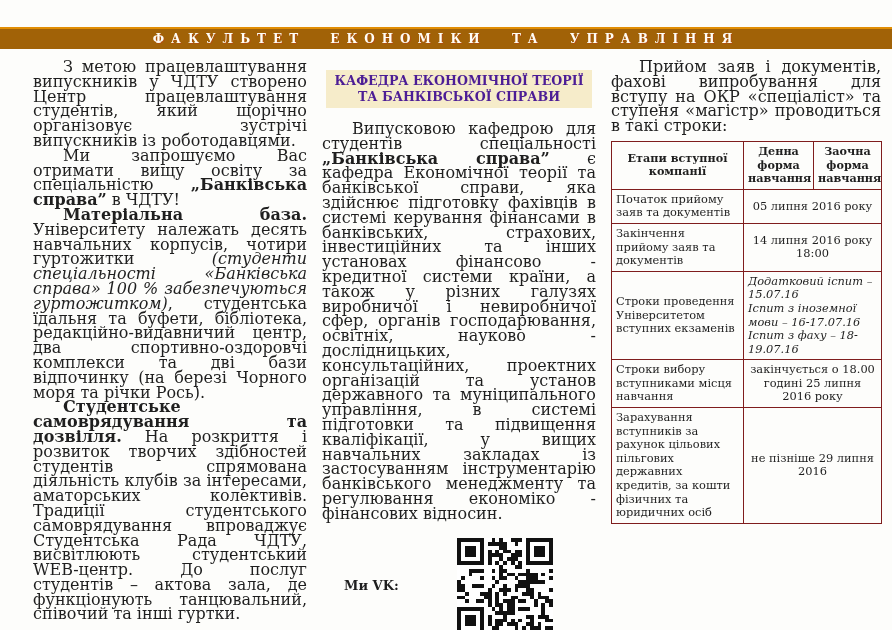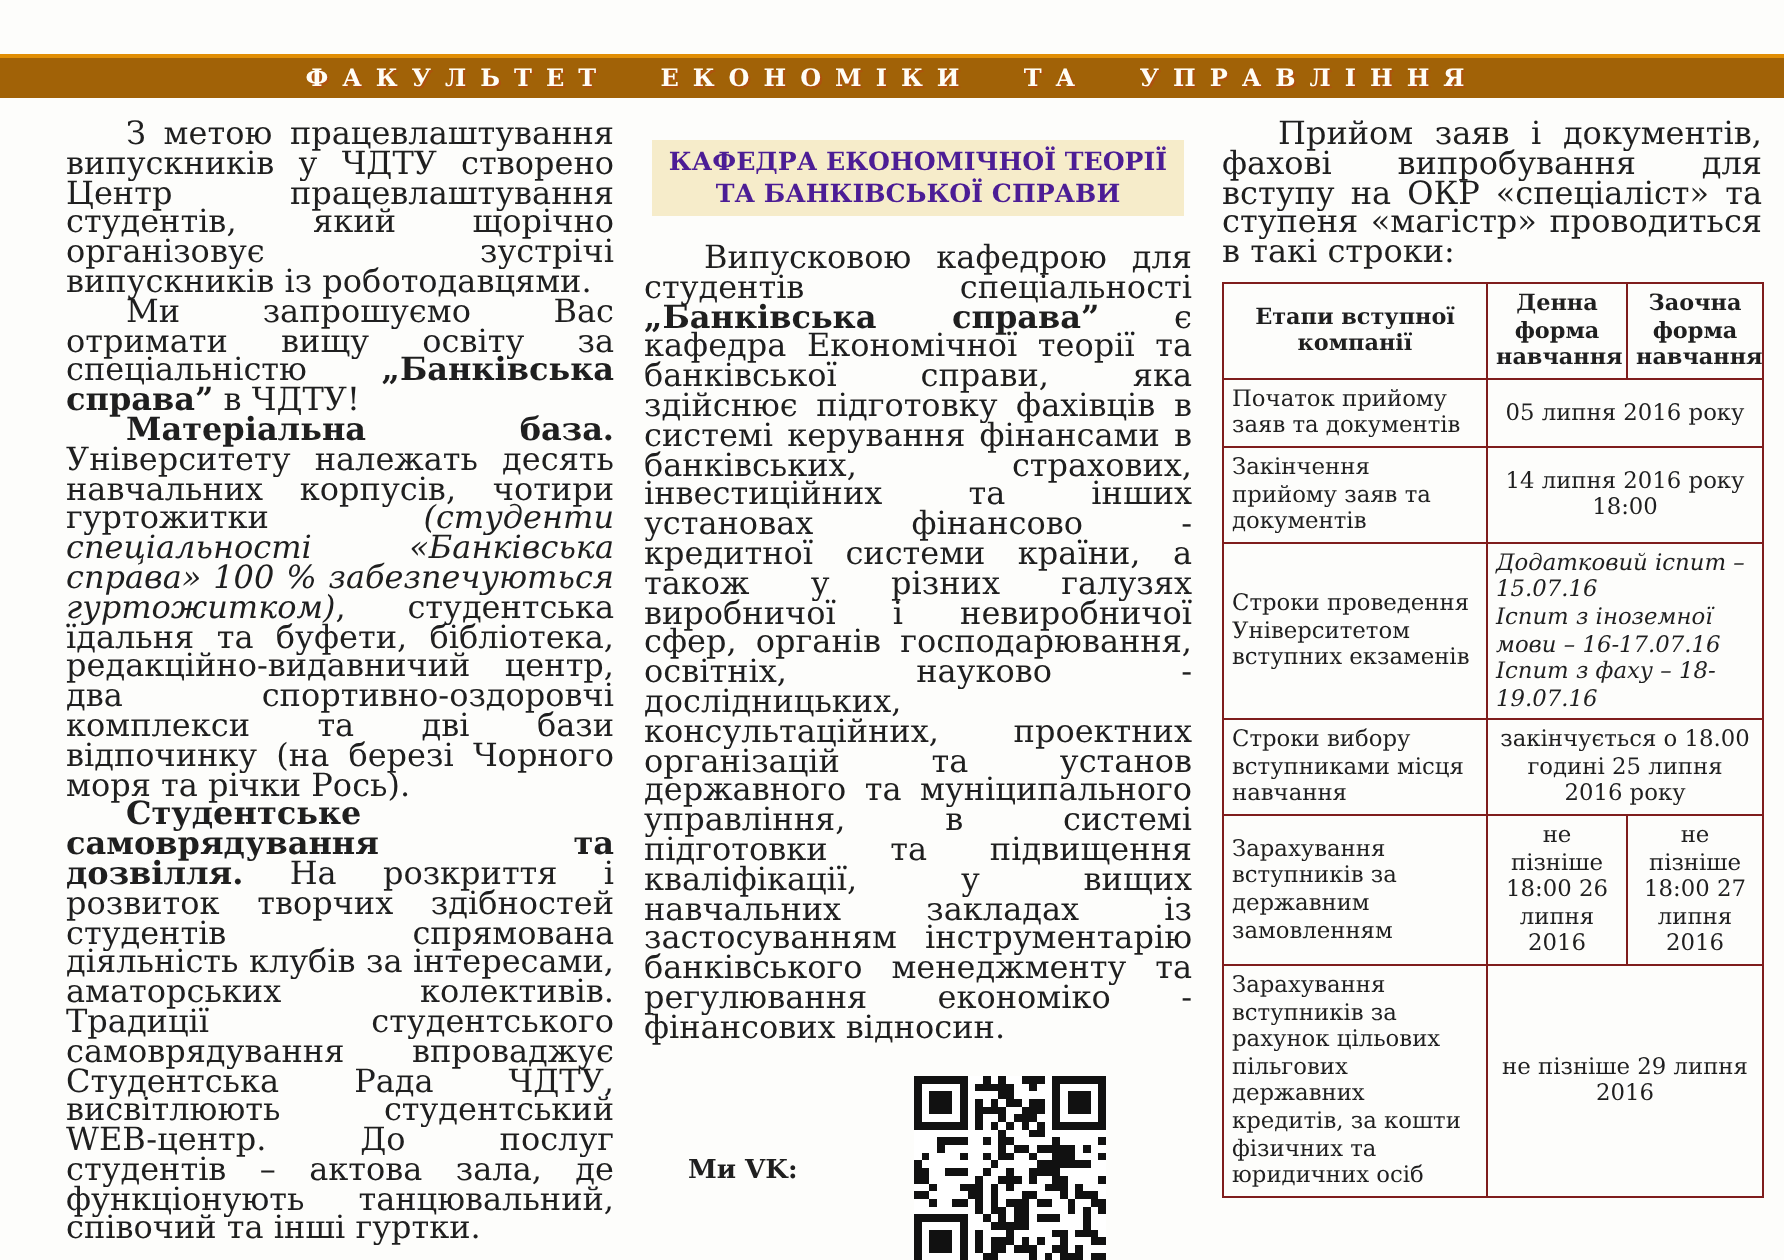--- a/index.html
+++ b/index.html
@@ -413,25 +413,20 @@
             <div>Додатковий іспит – 15.07.16</div>
             <div>Іспит з іноземної мови – 16-17.07.16</div>
             <div>Іспит з фаху – 18-19.07.16</div>
           </td>
         </tr>
         <tr>
           <td class="lbl">Строки вибору вступниками місця навчання</td>
           <td class="val" colspan="2">закінчується о 18.00 годині 25 липня 2016 року</td>
         </tr>
         <tr>
-          <td class="lbl">Зарахування вступників за державним замовленням</td>
-          <td class="val">не пізніше 18:00 26 липня 2016</td>
-          <td class="val">не пізніше 18:00 27 липня 2016</td>
-        </tr>
-        <tr>
           <td class="lbl">Зарахування вступників за рахунок цільових пільгових державних кредитів, за кошти фізичних та юридичних осіб</td>
           <td class="val" colspan="2">не пізніше 29 липня 2016</td>
         </tr>
       </tbody>
         </table>
     </div>
 
   </div>
 </div>
 

